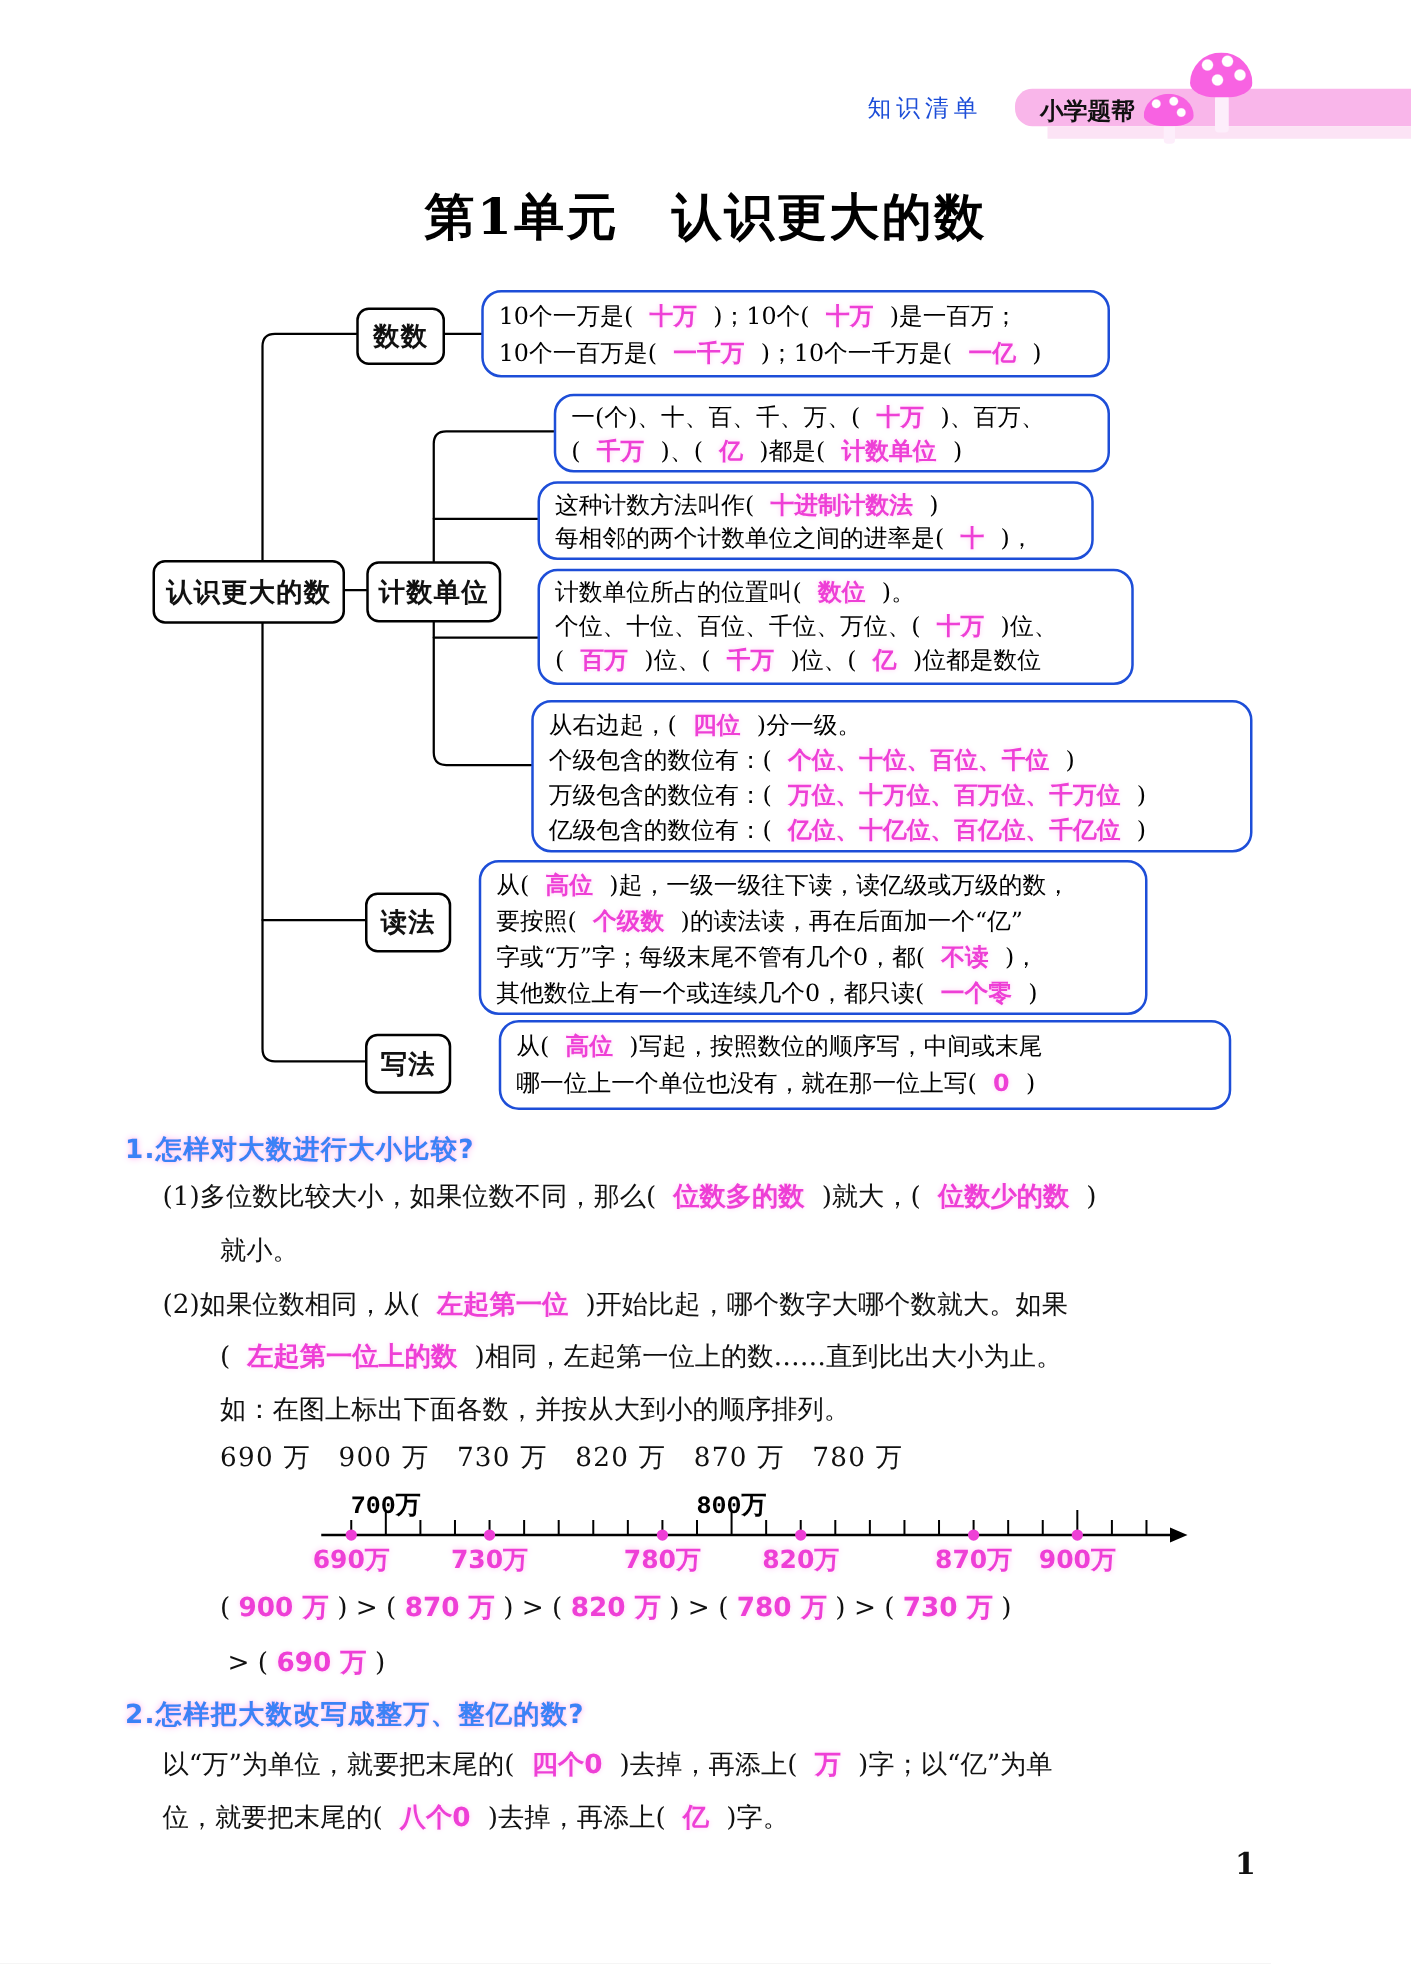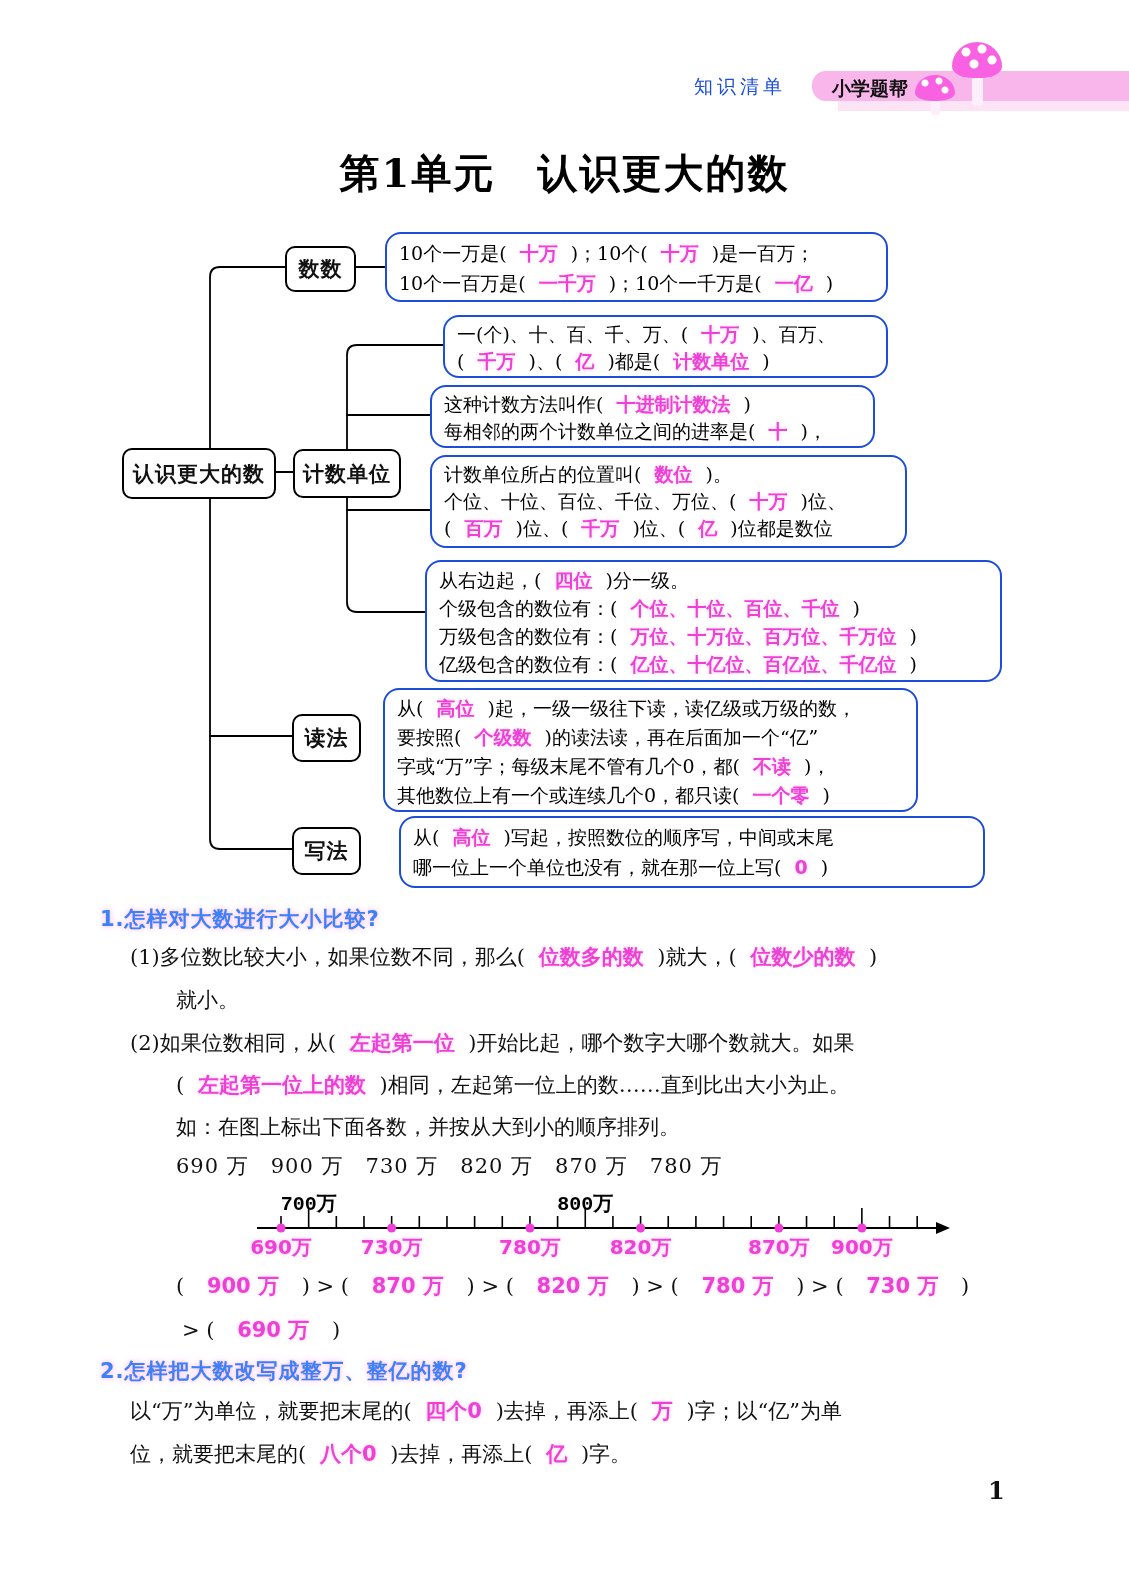--- a/index.html
+++ b/index.html
@@ -63,21 +63,21 @@
   .numbers-row{letter-spacing:1px;}
   
   .nl-wrap{position:absolute;left:0;top:1190px;width:1129px;height:80px;}
   .nl-top-label{position:absolute;top:0;width:70px;text-align:center;
     font-size:20px;font-weight:bold;color:#000;
     font-family:Liberation Mono, monospace;}
   .nl-bot-label{position:absolute;top:44px;width:70px;text-align:center;
     font-size:20px;font-weight:bold;color:#ee3fd6;
     font-family:"DejaVu Sans","Liberation Sans",sans-serif;
     text-shadow:0 0 5px #ffc4f1;}
-  .cmp .ans{margin:0 16px;}
+  .cmp .ans{margin:0 0;}
   .page-number{position:absolute;left:988px;top:1476px;font-size:24px;font-weight:bold;}
 </style>
 </head>
 <body>
 
 <div class="page">
 
   <div class="hdr-tagline">知识清单</div>
   <div class="hdr-bar"></div>
   <div class="hdr-bar-light"></div>

